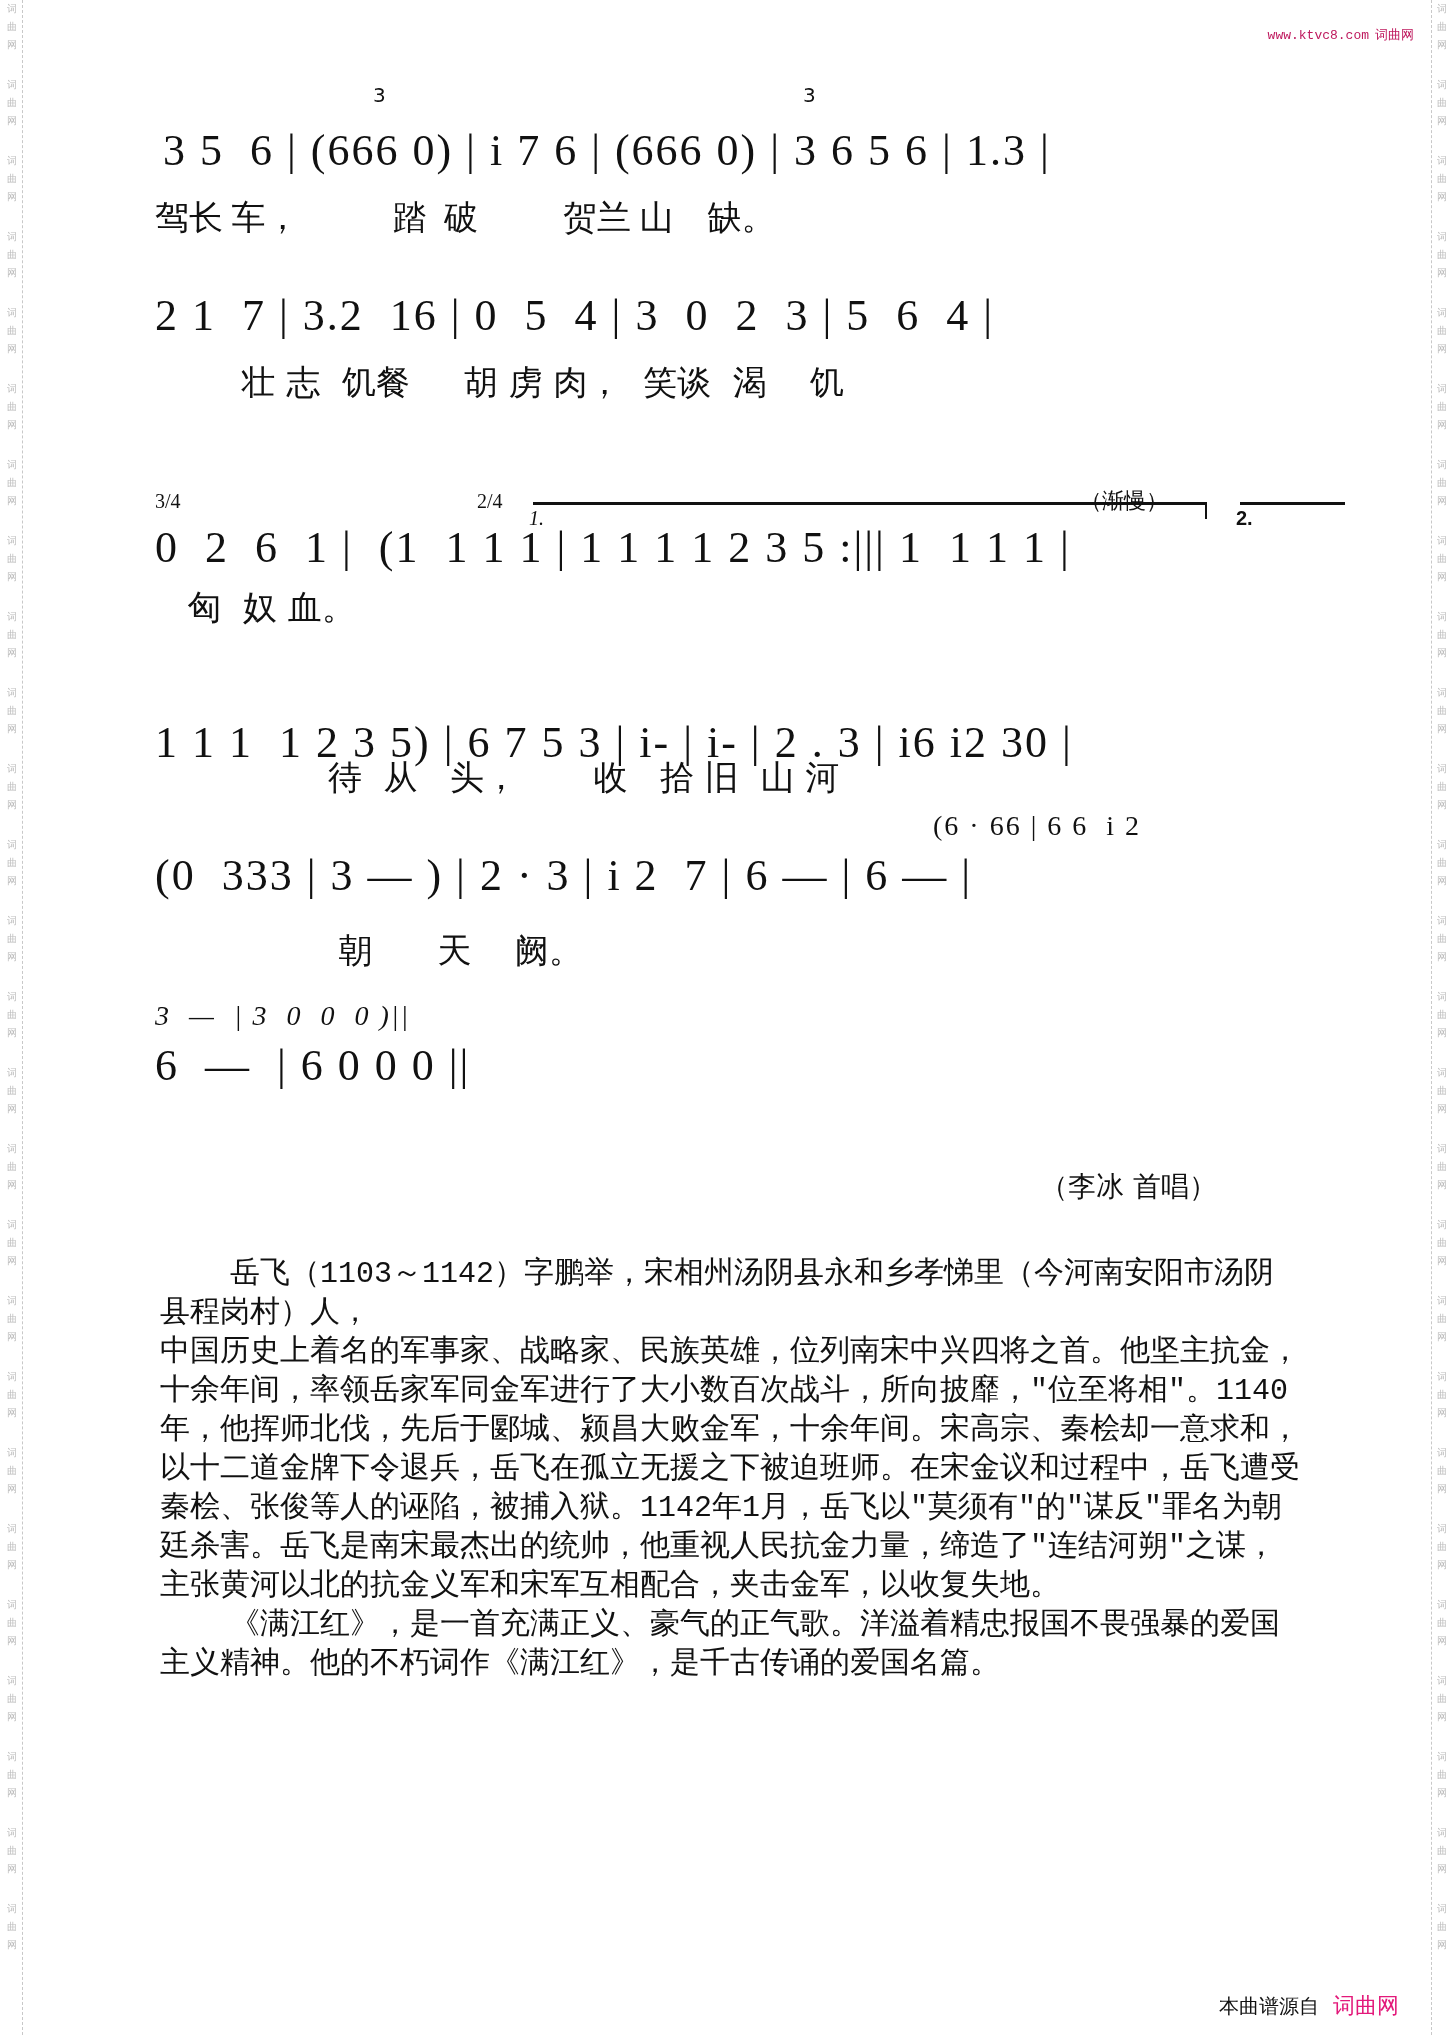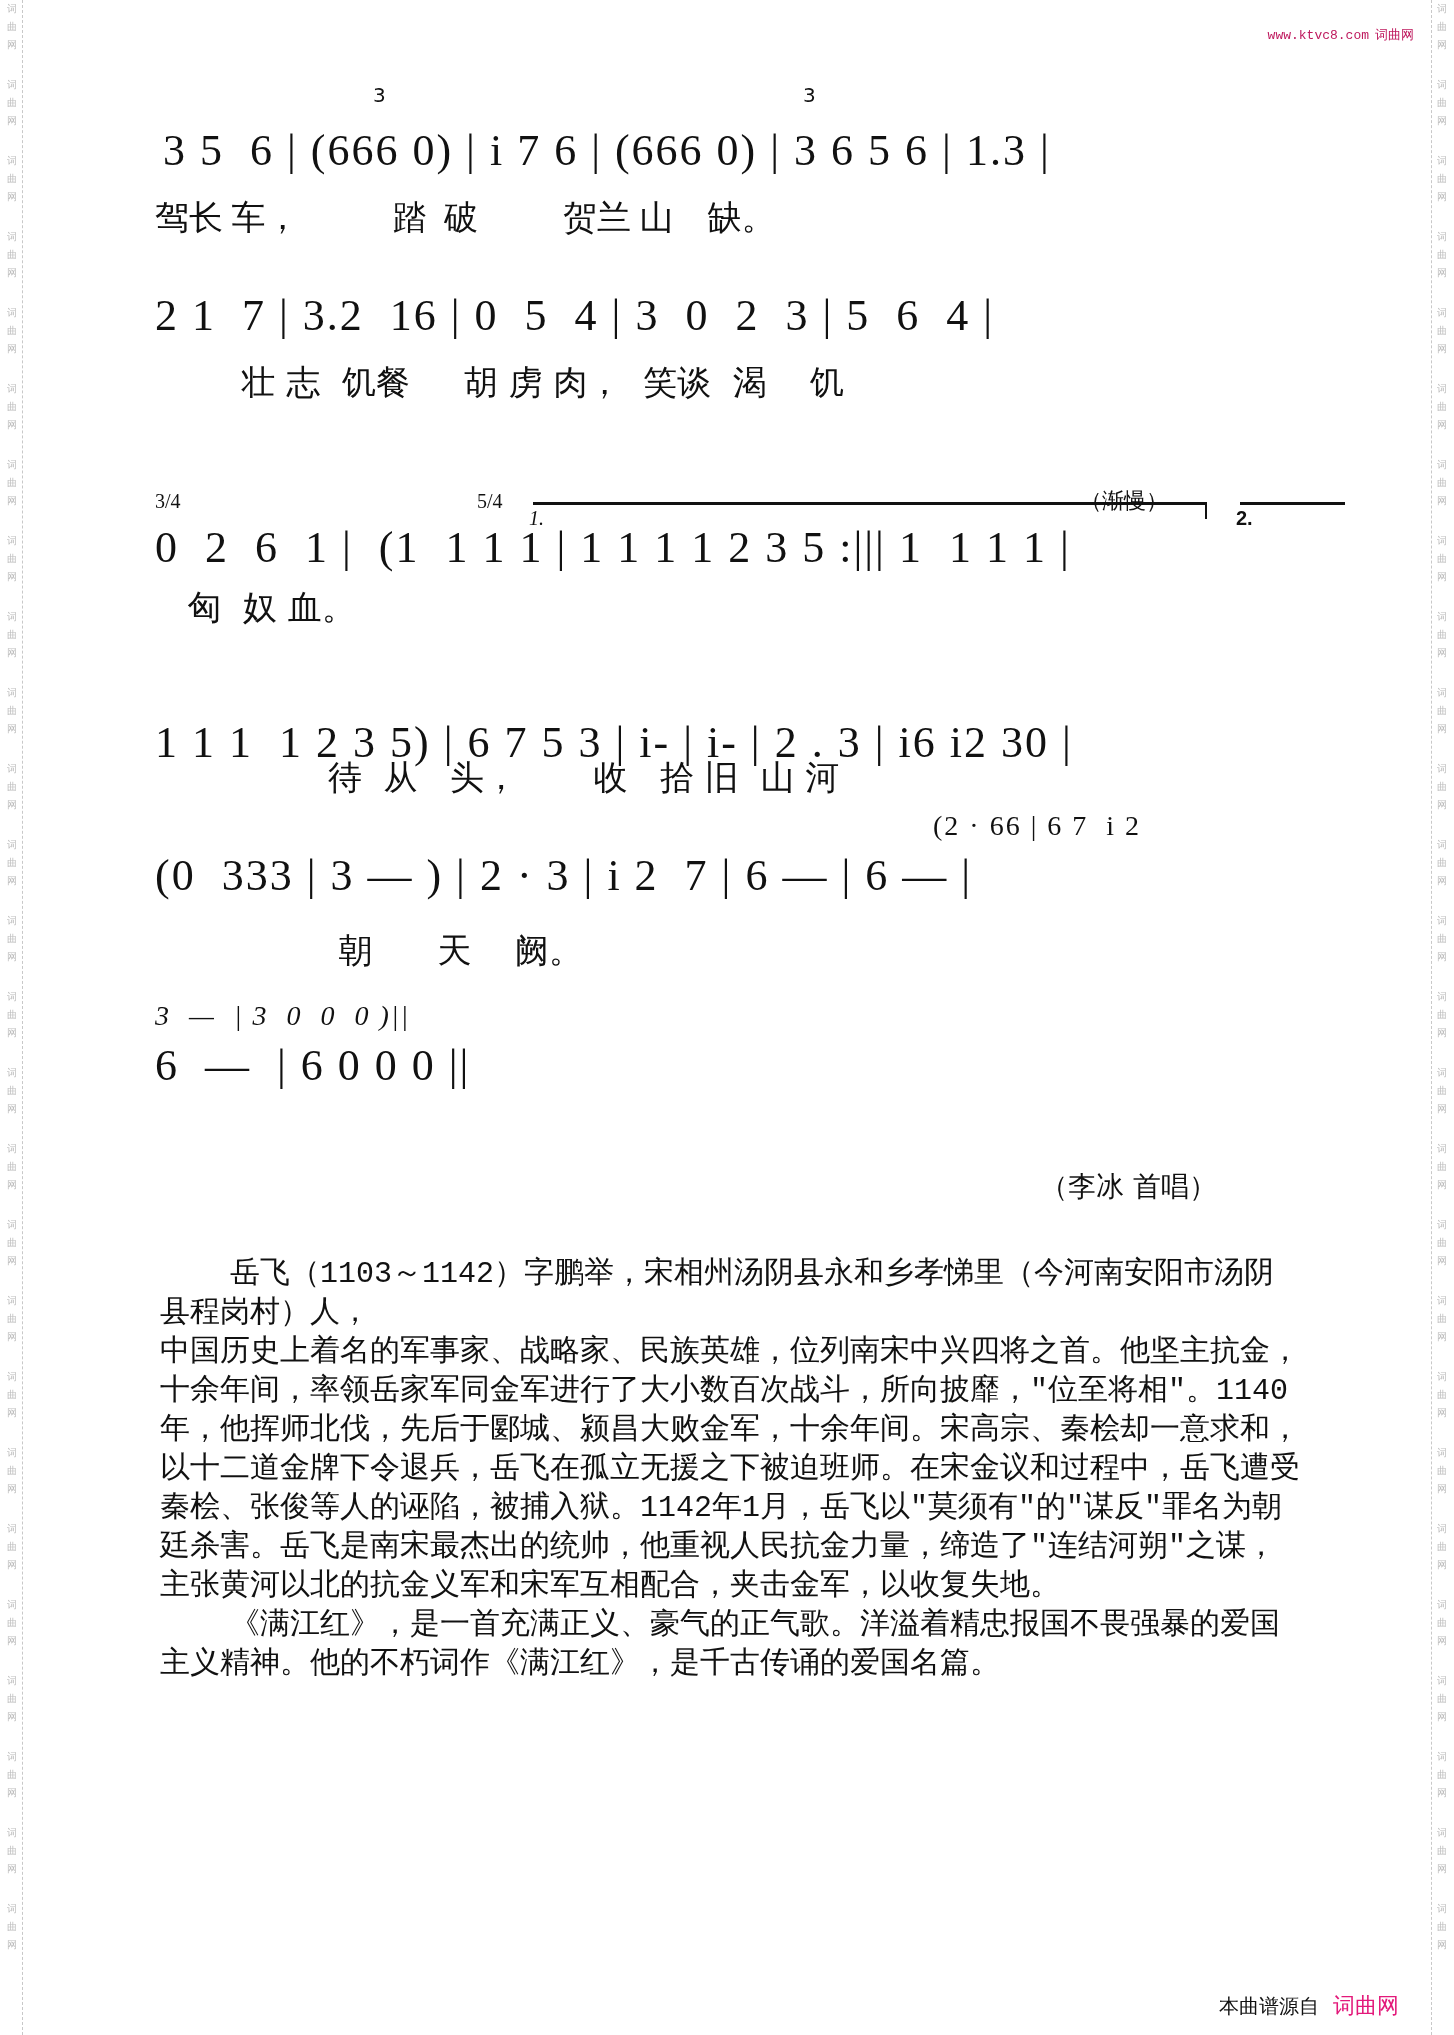--- a/index.html
+++ b/index.html
@@ -333,39 +333,39 @@
     <div class="lyrics" style="top:100px;font-family:Liberation Serif, serif;">驾长 车，           踏  破          贺兰 山    缺。</div>
   </div>
 
   <div class="line" style="top:165px;">
     <div class="notes" style="top:30px;">2 1  7 | 3.2  16 | 0  5  4 | 3  0  2  3 | 5  6  4 |</div>
     <div class="lyrics" style="top:100px;">        壮 志  饥餐     胡 虏 肉，  笑谈  渴    饥</div>
   </div>
 
   <div class="line" style="top:395px;">
     <span class="tsig" style="left:0; top:0;">3/4</span>
-    <span class="tsig" style="left:322px; top:0;">5/4</span>
+    <span class="tsig" style="left:322px; top:0;">2/4</span>
     <div class="volta open-end" style="left:378px; top:12px; width:672px;">
       <span class="vlabel">1.</span>
     </div>
     <span class="mark" style="left:925px; top:-4px;">（渐慢）</span>
     <div class="volta" style="left:1085px; top:12px; width:105px;">
       <span class="vlabel bold">2.</span>
     </div>
     <div class="notes" style="top:32px;">0  2  6  1 |  (1  1 1 1 | 1 1 1 1 2 3 5 :||| 1  1 1 1 |</div>
     <div class="lyrics" style="top:95px;">   匈  奴 血。</div>
   </div>
 
   <div class="line" style="top:560px;">
     <div class="notes" style="top:22px;margin-top:40px;">1 1 1  1 2 3 5) | 6 7 5 3 | i- | i- | 2 . 3 | i6 i2 30 |</div>
     <div class="lyrics" style="top:100px;">                待  从   头，       收   拾 旧  山 河</div>
   </div>
 
   <div class="line" style="top:715px;">
-    <div class="small-notes" style="left:778px; top:0;">(2 · 66 | 6 7  i 2</div>
+    <div class="small-notes" style="left:778px; top:0;">(6 · 66 | 6 6  i 2</div>
     <div class="notes" style="top:40px;">(0  333 | 3 — ) | 2 · 3 | i 2  7 | 6 — | 6 — |</div>
     <div class="lyrics" style="top:118px;">                 朝      天    阙。</div>
   </div>
 
   <div class="line" style="top:905px;">
     <div class="small-notes" style="left:0; top:0;font-style:italic;">3  —  | 3  0  0  0 )||</div>
     <div class="notes" style="top:40px;">6  —  | 6 0 0 0 ||</div>
   </div>
 </div>
 

